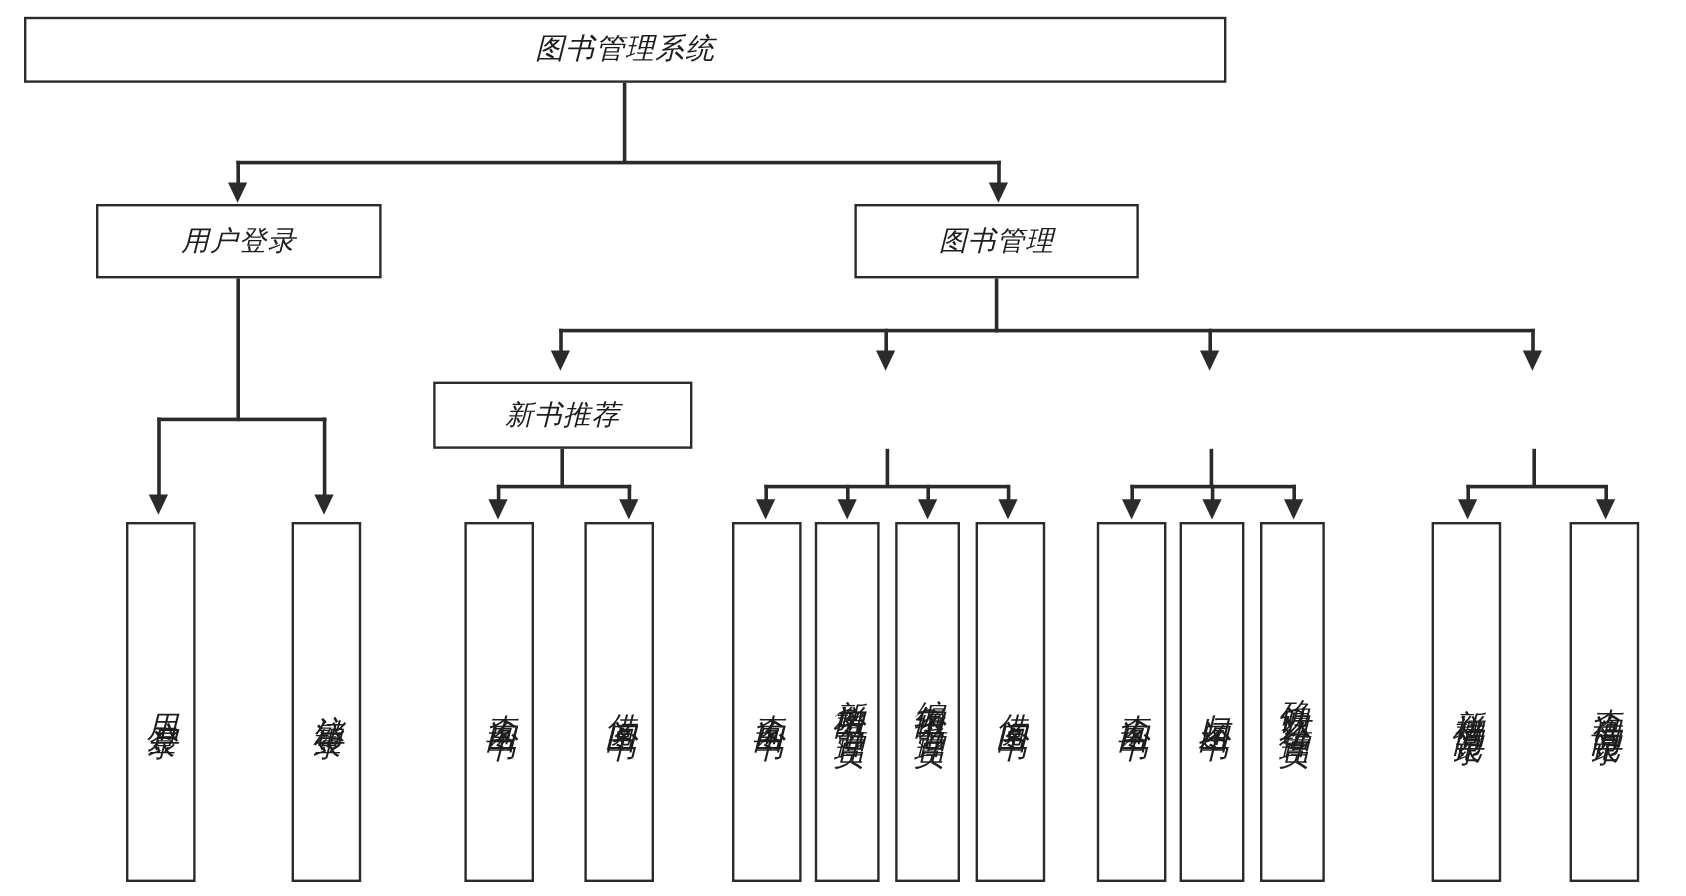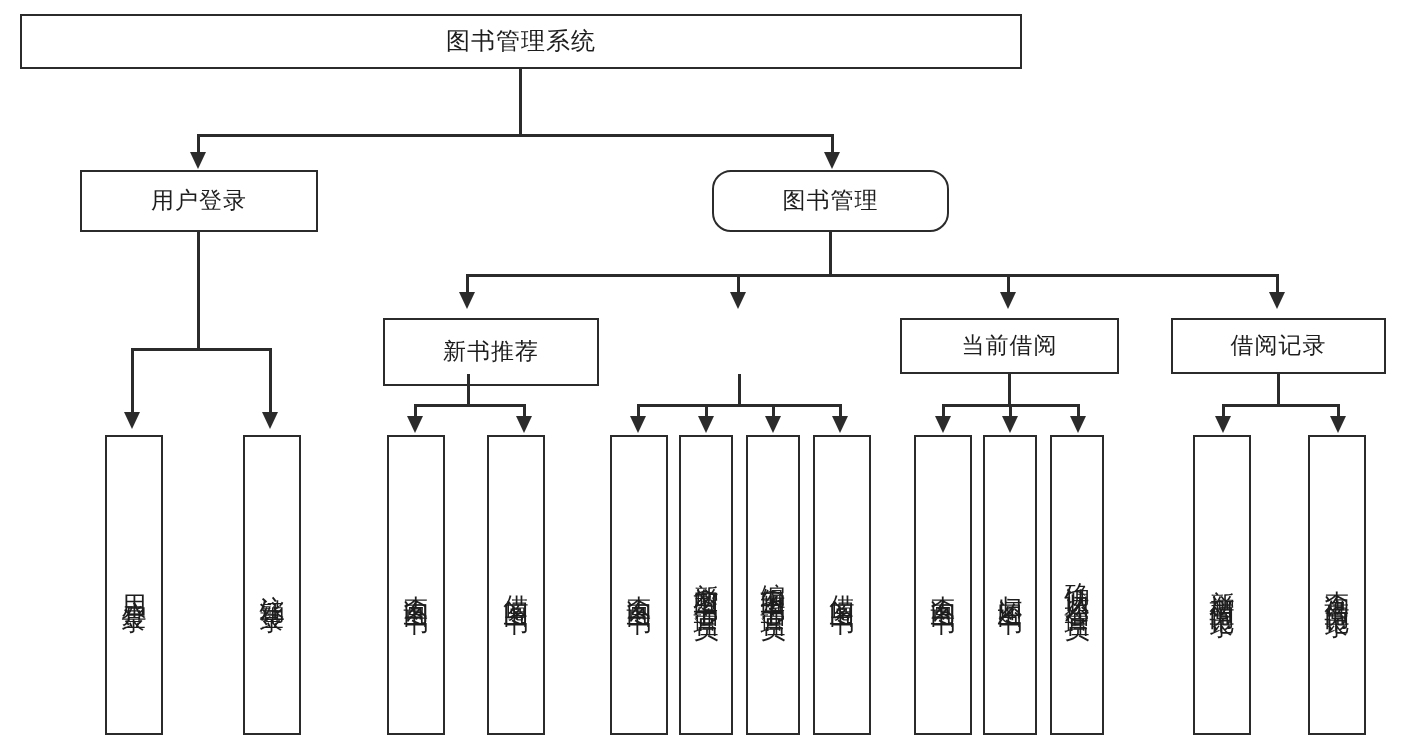--- a/index.html
+++ b/index.html
@@ -10,20 +10,21 @@
   }
   body {
     font-family: "Liberation Sans", "DejaVu Sans", sans-serif;
   }
   #canvas {
     position: relative;
     width: 1405px;
     height: 747px;
     background: #ffffff;
     overflow: hidden;
+    font-style: italic;
   }
   
   .node {
     position: absolute;
     box-sizing: border-box;
     background: #ffffff;
     border: 2.5px solid #2b2b2b;
     display: flex;
     align-items: center;
     justify-content: center;
@@ -96,21 +97,21 @@
   <div class="hline" style="left:197px; top:134px; width:637px;"></div>
   <div class="vline" style="left:197px; top:134px; height:20px;"></div>
   <div class="arrow" style="left:190px; top:152px;"></div>
   <div class="vline" style="left:831px; top:134px; height:20px;"></div>
   <div class="arrow" style="left:824px; top:152px;"></div>
 
   <div class="node h-node" id="node-user-login" style="left:80px; top:170px; width:238px; height:62px;">
     <span class="lbl">用户登录</span>
   </div>
 
-  <div class="node h-node" id="node-book-manage" style="left:712px; top:170px; width:237px; height:62px;border-radius:19px;">
+  <div class="node h-node" id="node-book-manage" style="left:712px; top:170px; width:237px; height:62px;">
     <span class="lbl">图书管理</span>
   </div>
 
   <div class="vline" style="left:197px; top:232px; height:119px;"></div>
   <div class="hline" style="left:131px; top:348px; width:141px;"></div>
   <div class="vline" style="left:131px; top:348px; height:66px;"></div>
   <div class="arrow" style="left:124px; top:412px;"></div>
   <div class="vline" style="left:269px; top:348px; height:66px;"></div>
   <div class="arrow" style="left:262px; top:412px;"></div>
 
@@ -118,32 +119,26 @@
   <div class="hline" style="left:466px; top:274px; width:813px;"></div>
   <div class="vline" style="left:466px; top:274px; height:20px;"></div>
   <div class="arrow" style="left:459px; top:292px;"></div>
   <div class="vline" style="left:737px; top:274px; height:20px;"></div>
   <div class="arrow" style="left:730px; top:292px;"></div>
   <div class="vline" style="left:1007px; top:274px; height:20px;"></div>
   <div class="arrow" style="left:1000px; top:292px;"></div>
   <div class="vline" style="left:1276px; top:274px; height:20px;"></div>
   <div class="arrow" style="left:1269px; top:292px;"></div>
 
-  <div class="node h-node" id="node-new-book-recommend" style="left:361px; top:318px; width:216px; height:68px;margin-left:22px;">
+  <div class="node h-node" id="node-new-book-recommend" style="left:361px; top:318px; width:216px; height:56px;">
     <span class="lbl">新书推荐</span>
   </div>
 
 
-  <div class="node h-node" id="node-current-borrow" style="left:900px; top:318px; width:219px; height:56px;">
-    <span class="lbl">当前借阅</span>
-  </div>
-
-  <div class="node h-node" id="node-borrow-record" style="left:1171px; top:318px; width:215px; height:56px;">
-    <span class="lbl">借阅记录</span>
-  </div>
+
 
   <div class="vline" style="left:467px; top:374px; height:32px;"></div>
   <div class="hline" style="left:414px; top:404px; width:112px;"></div>
   <div class="vline" style="left:414px; top:404px; height:14px;"></div>
   <div class="arrow" style="left:407px; top:416px;"></div>
   <div class="vline" style="left:523px; top:404px; height:14px;"></div>
   <div class="arrow" style="left:516px; top:416px;"></div>
 
   <div class="vline" style="left:738px; top:374px; height:32px;"></div>
   <div class="hline" style="left:637px; top:404px; width:204px;"></div>

